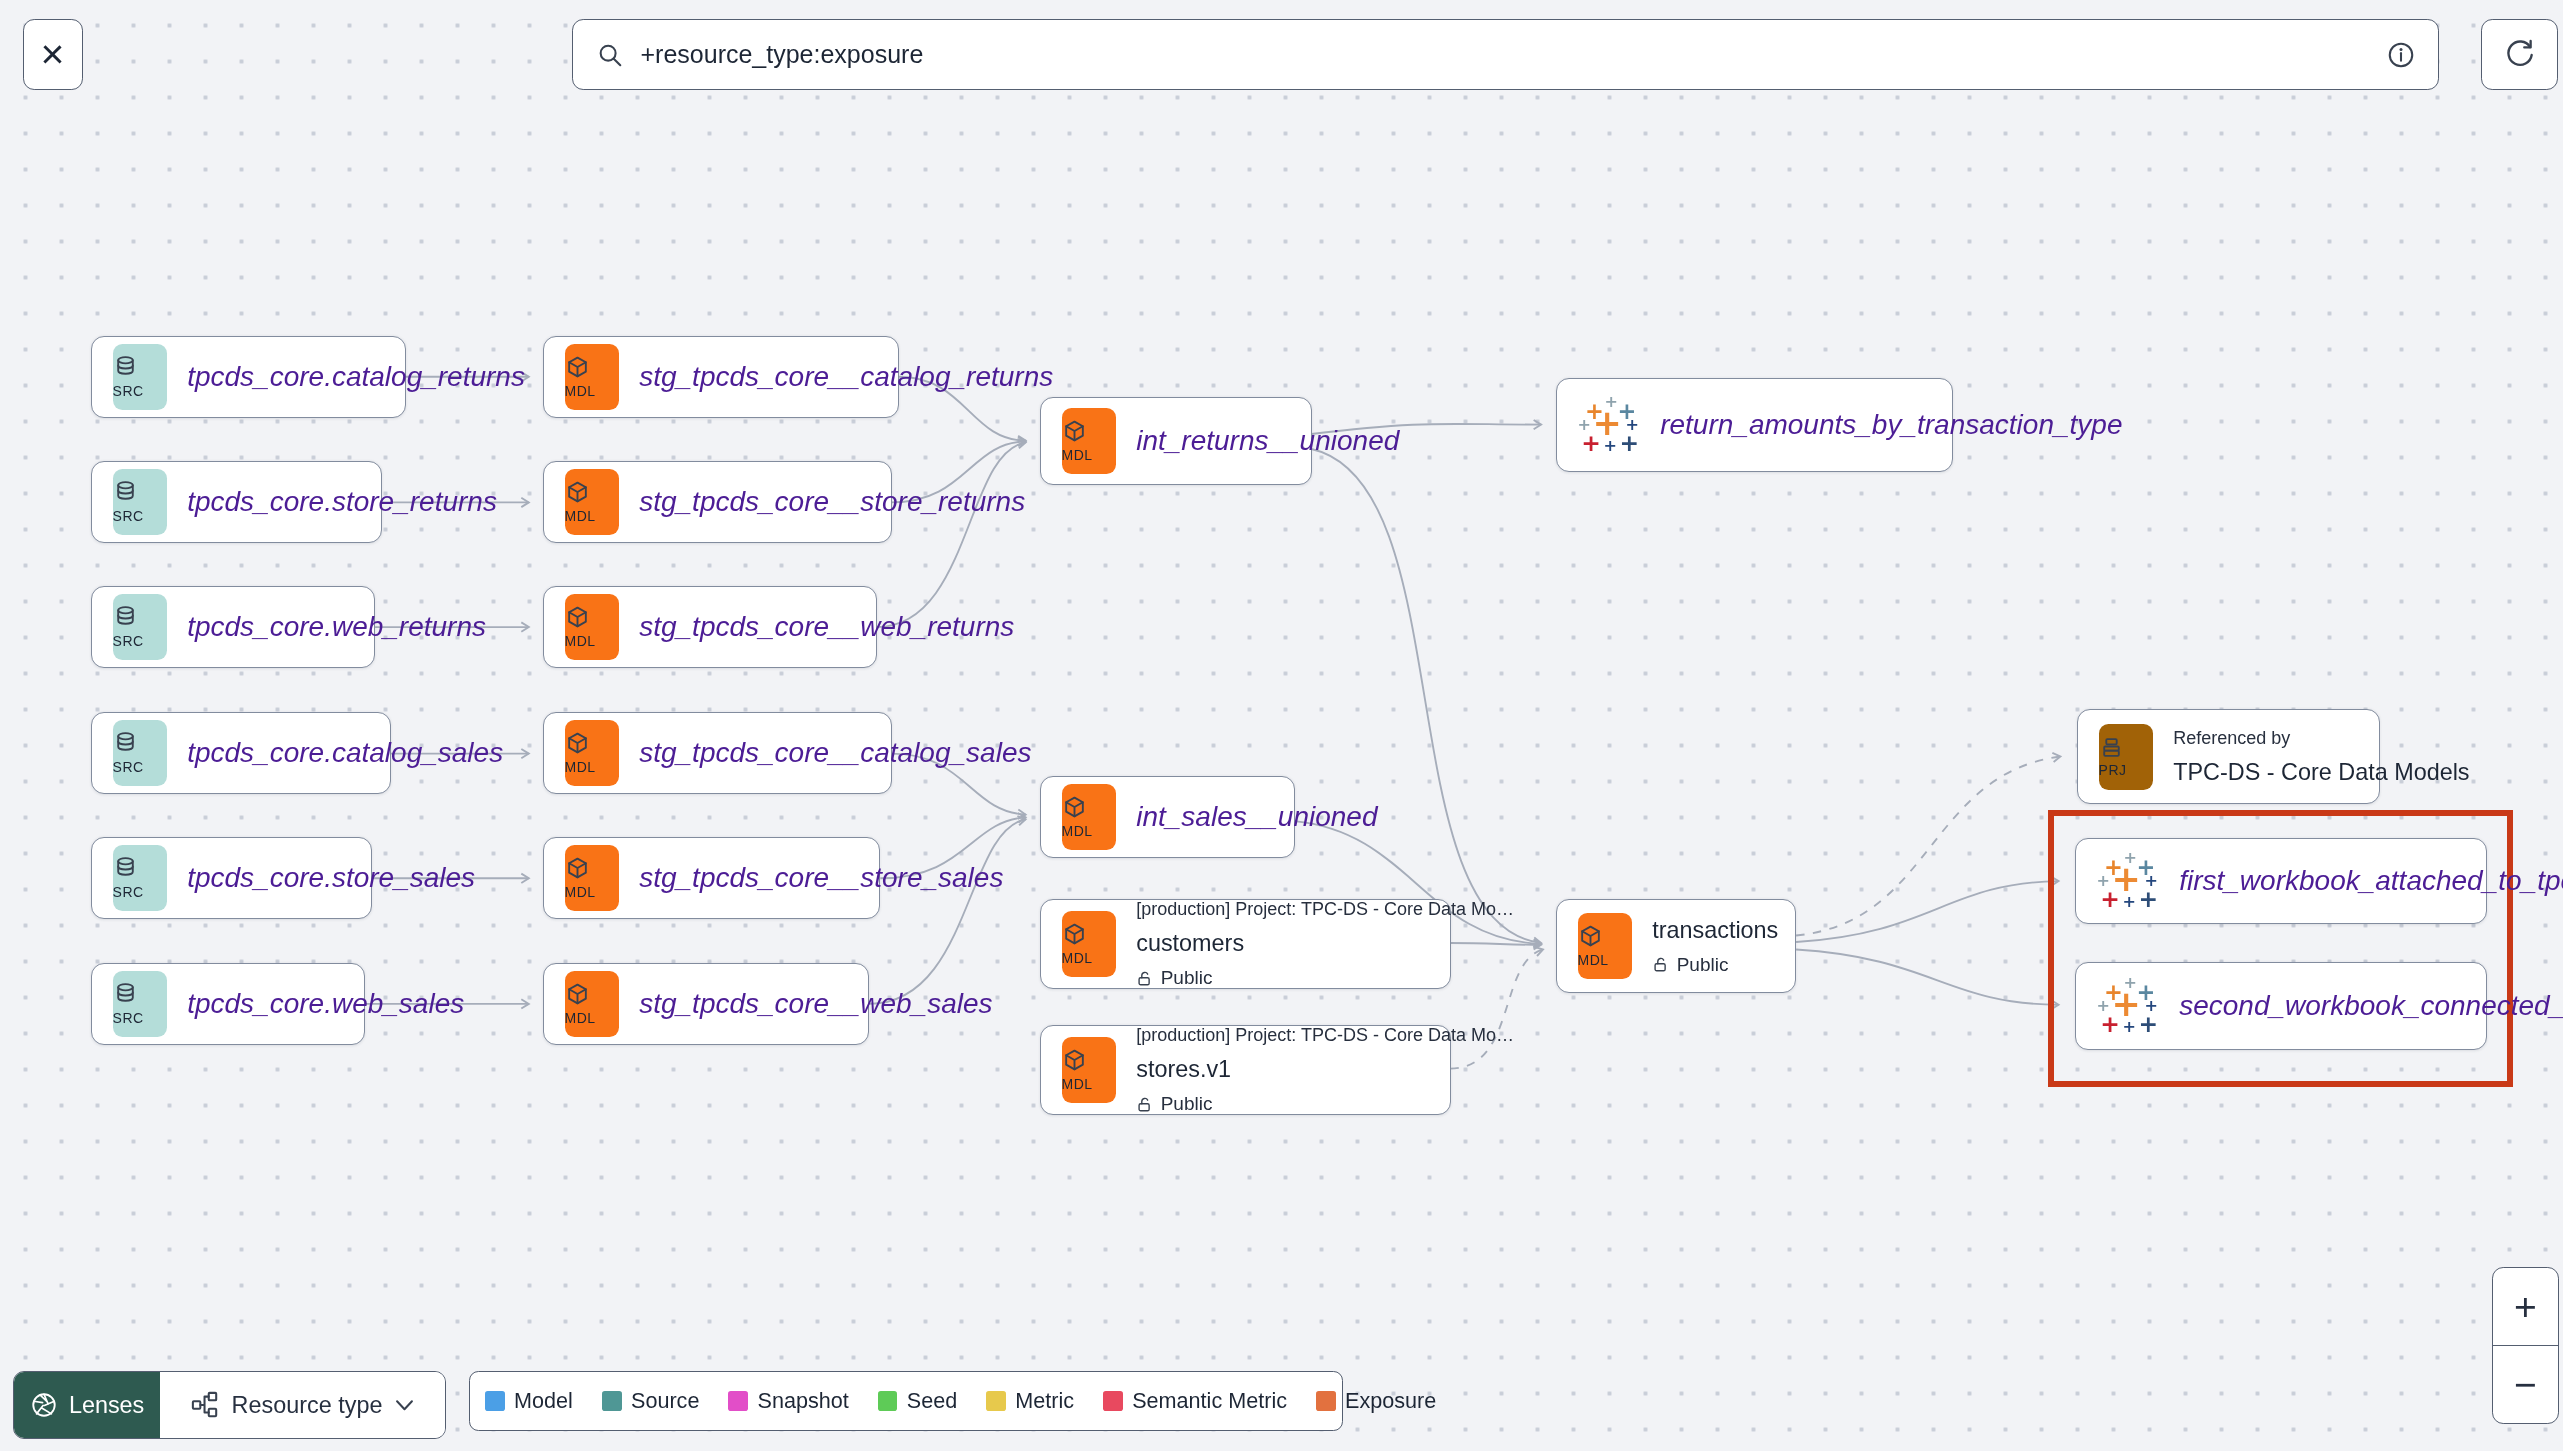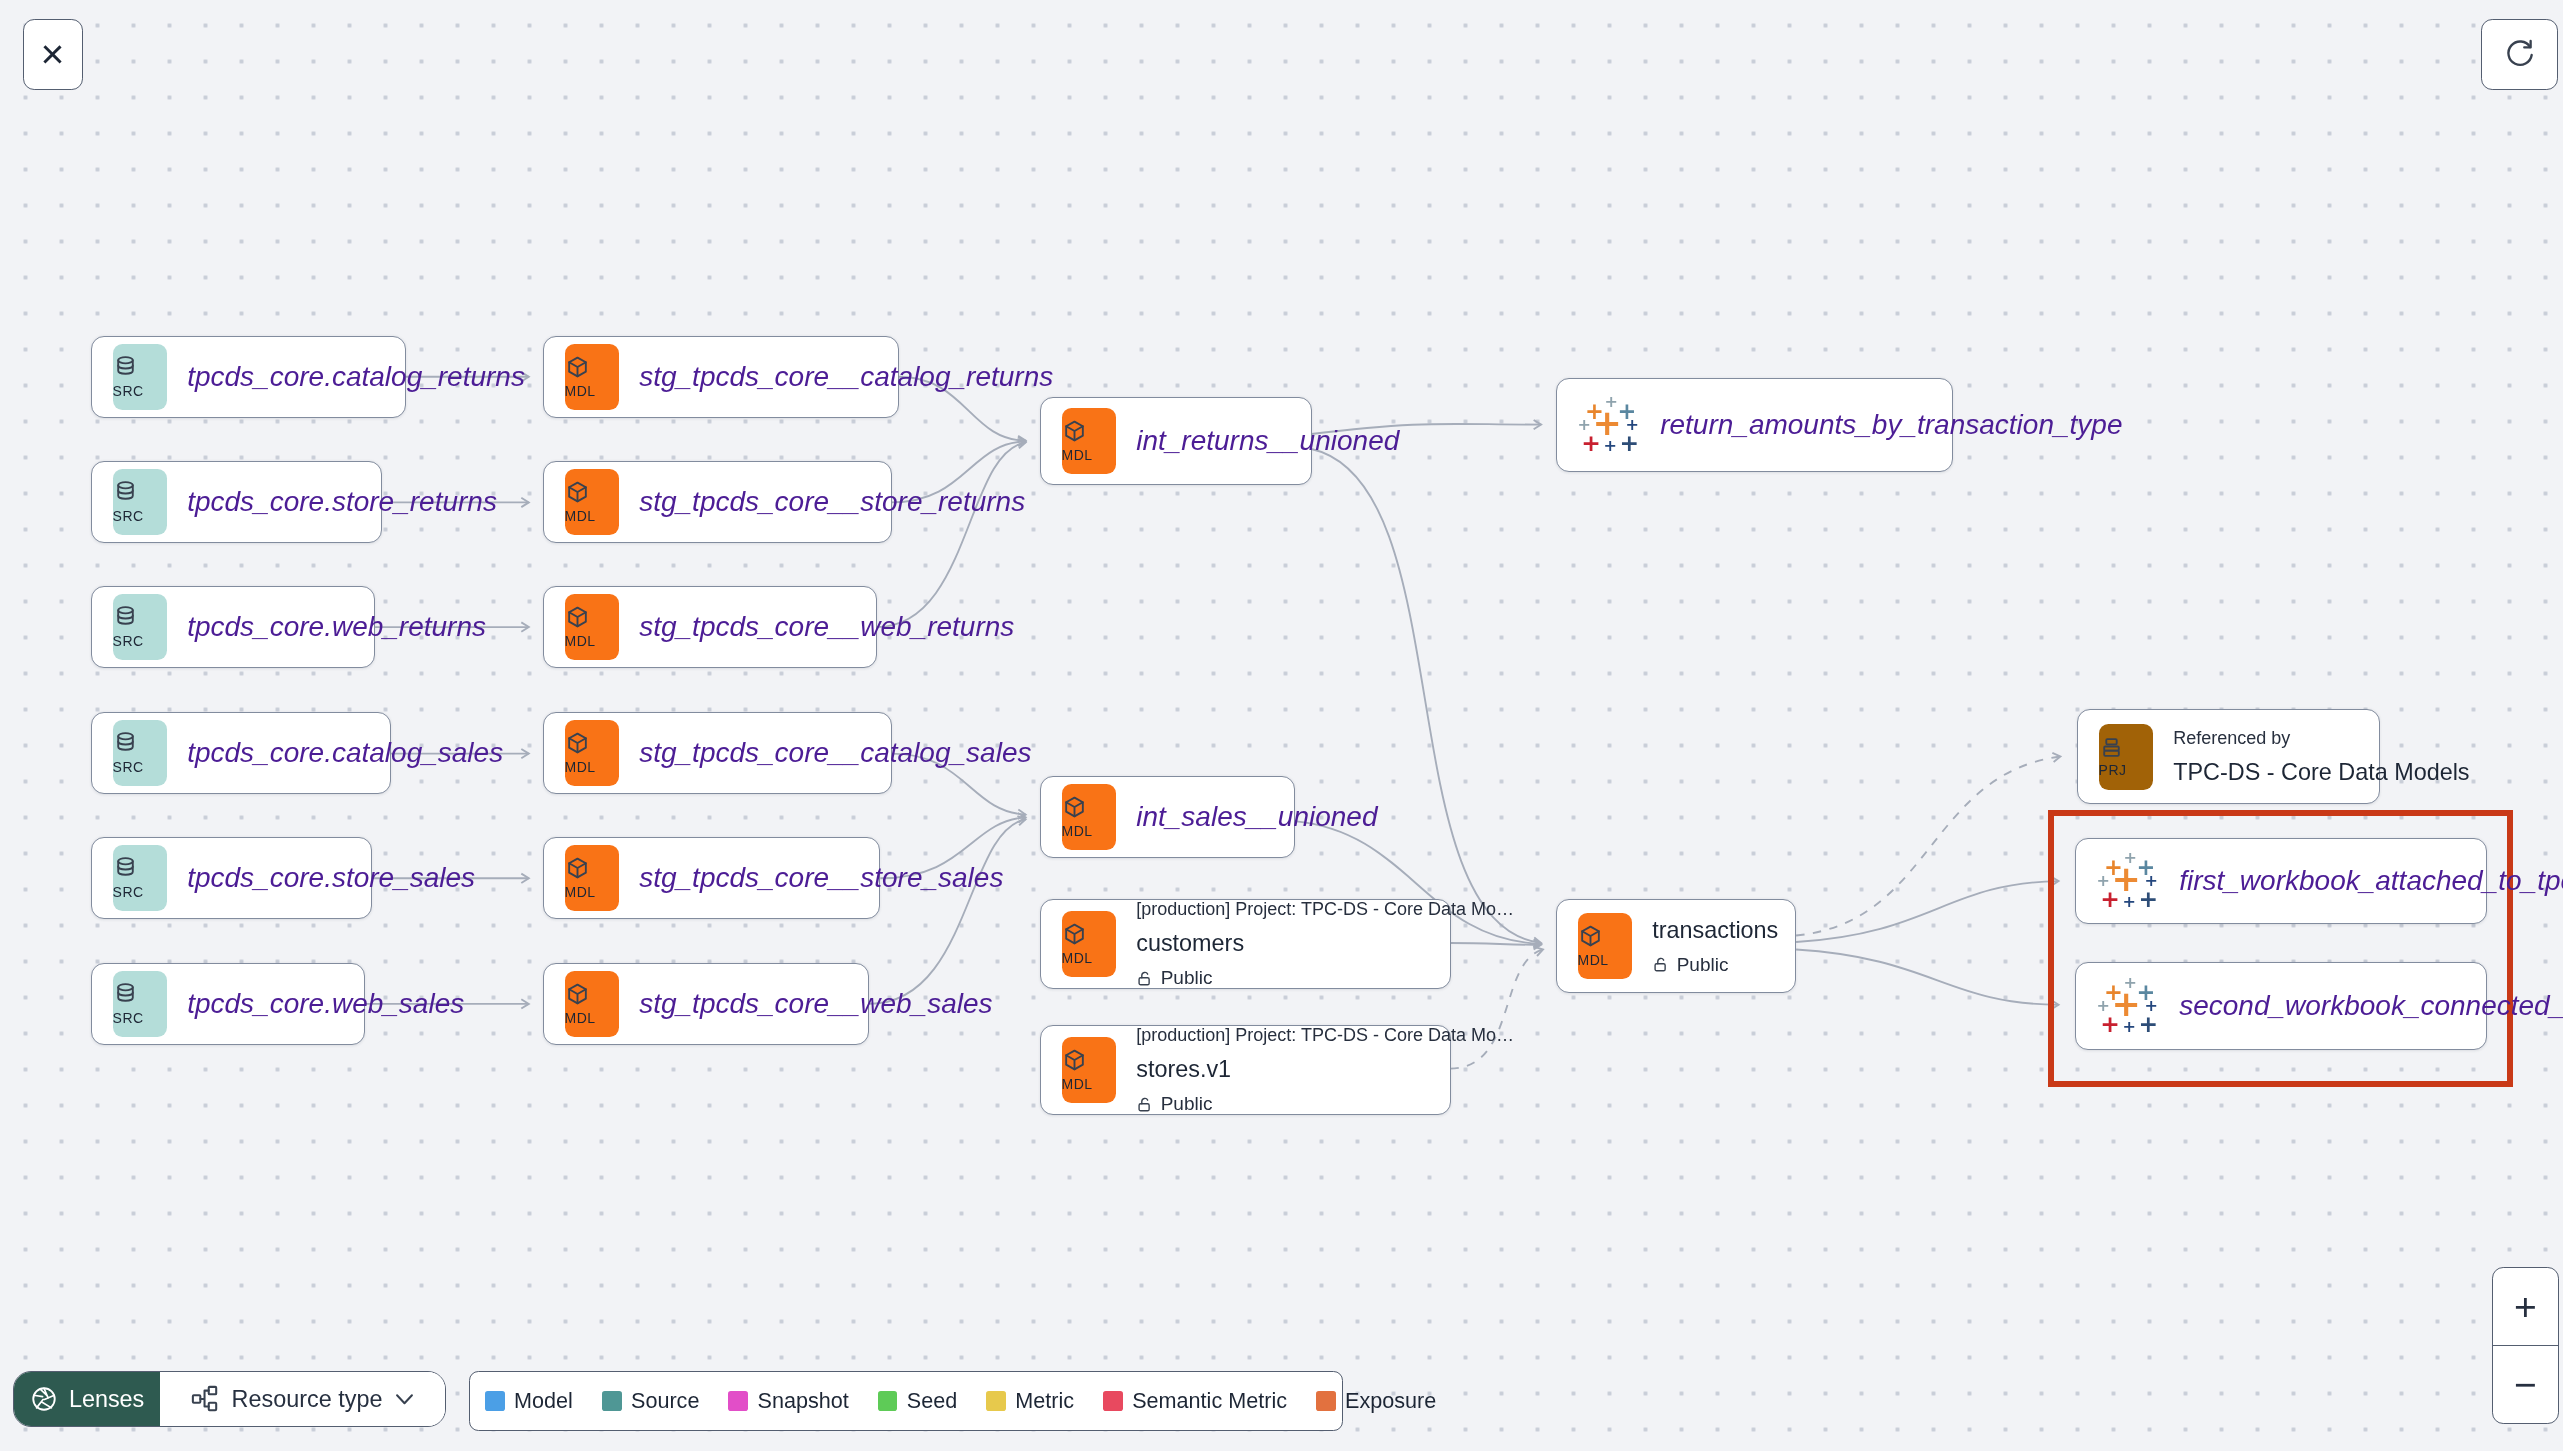--- a/index.html
+++ b/index.html
@@ -74,22 +74,22 @@
   .edge { stroke:#a6adba; stroke-width:2; fill:none; }
   .edge.dashed { stroke-dasharray:9 9; }
 
   .highlight-rect {
     position:absolute; left:2048px; top:810px; width:465px; height:277px;
     border:6.6px solid #c93917; z-index:2;
   }
 
   
   .lens-group {
-    position:absolute; left:13px; top:1371px; height:56px; display:flex;
-    border:1.9px solid #545e70; border-radius:18px; overflow:hidden; background:#fff; z-index:4;
+    position:absolute; left:13px; top:1371px; height:68px; display:flex;
+    border:1.9px solid #545e70; border-radius:11px; overflow:hidden; background:#fff; z-index:4;
   }
   .lenses-btn {
     width:146px; background:#2e5a50; color:#fff; display:flex; align-items:center;
     justify-content:center; gap:11.2px; font-size:23.4px; cursor:pointer;
   }
   .restype-btn {
     width:285px; background:#fff; color:#273040; display:flex; align-items:center;
     justify-content:center; gap:13px; font-size:23.4px; cursor:pointer;
   }
   .legend {
@@ -111,20 +111,32 @@
   }
   .zoom-ctl .zbtn:first-child { border-bottom:1.9px solid #545e70; }
 </style>
 </head>
 <body>
 
 <div class="canvas">
 
   <div class="tbtn close-btn">
     <span>×</span>
+  </div>
+  <div class="search-bar">
+    <svg width="28" height="28" viewBox="0 0 30 30">
+      <circle class="icon-stroke" cx="13" cy="13" r="8"></circle>
+      <line class="icon-stroke" x1="19" y1="19" x2="26" y2="26"></line>
+    </svg>
+    <input type="text" value="+resource_type:exposure" style="">
+    <svg width="30" height="30" viewBox="0 0 32 32">
+      <circle class="icon-stroke" cx="16" cy="16" r="12"></circle>
+      <line class="icon-stroke" x1="16" y1="14" x2="16" y2="22"></line>
+      <circle cx="16" cy="10" r="1.6" fill="#38414f"></circle>
+    </svg>
   </div>
   <div class="tbtn refresh-btn">
     <svg width="34" height="34" viewBox="0 0 32 32">
       <path class="icon-stroke" d="M25.5 8.5 A 11 11 0 1 0 27 16"></path>
       <path class="icon-stroke" d="M20 8.8 L26 8.8 L26 2.8" fill="none"></path>
     </svg>
   </div>
 
   <svg class="edges" width="2563" height="1451" viewBox="0 0 2734 1548">
     <defs>

